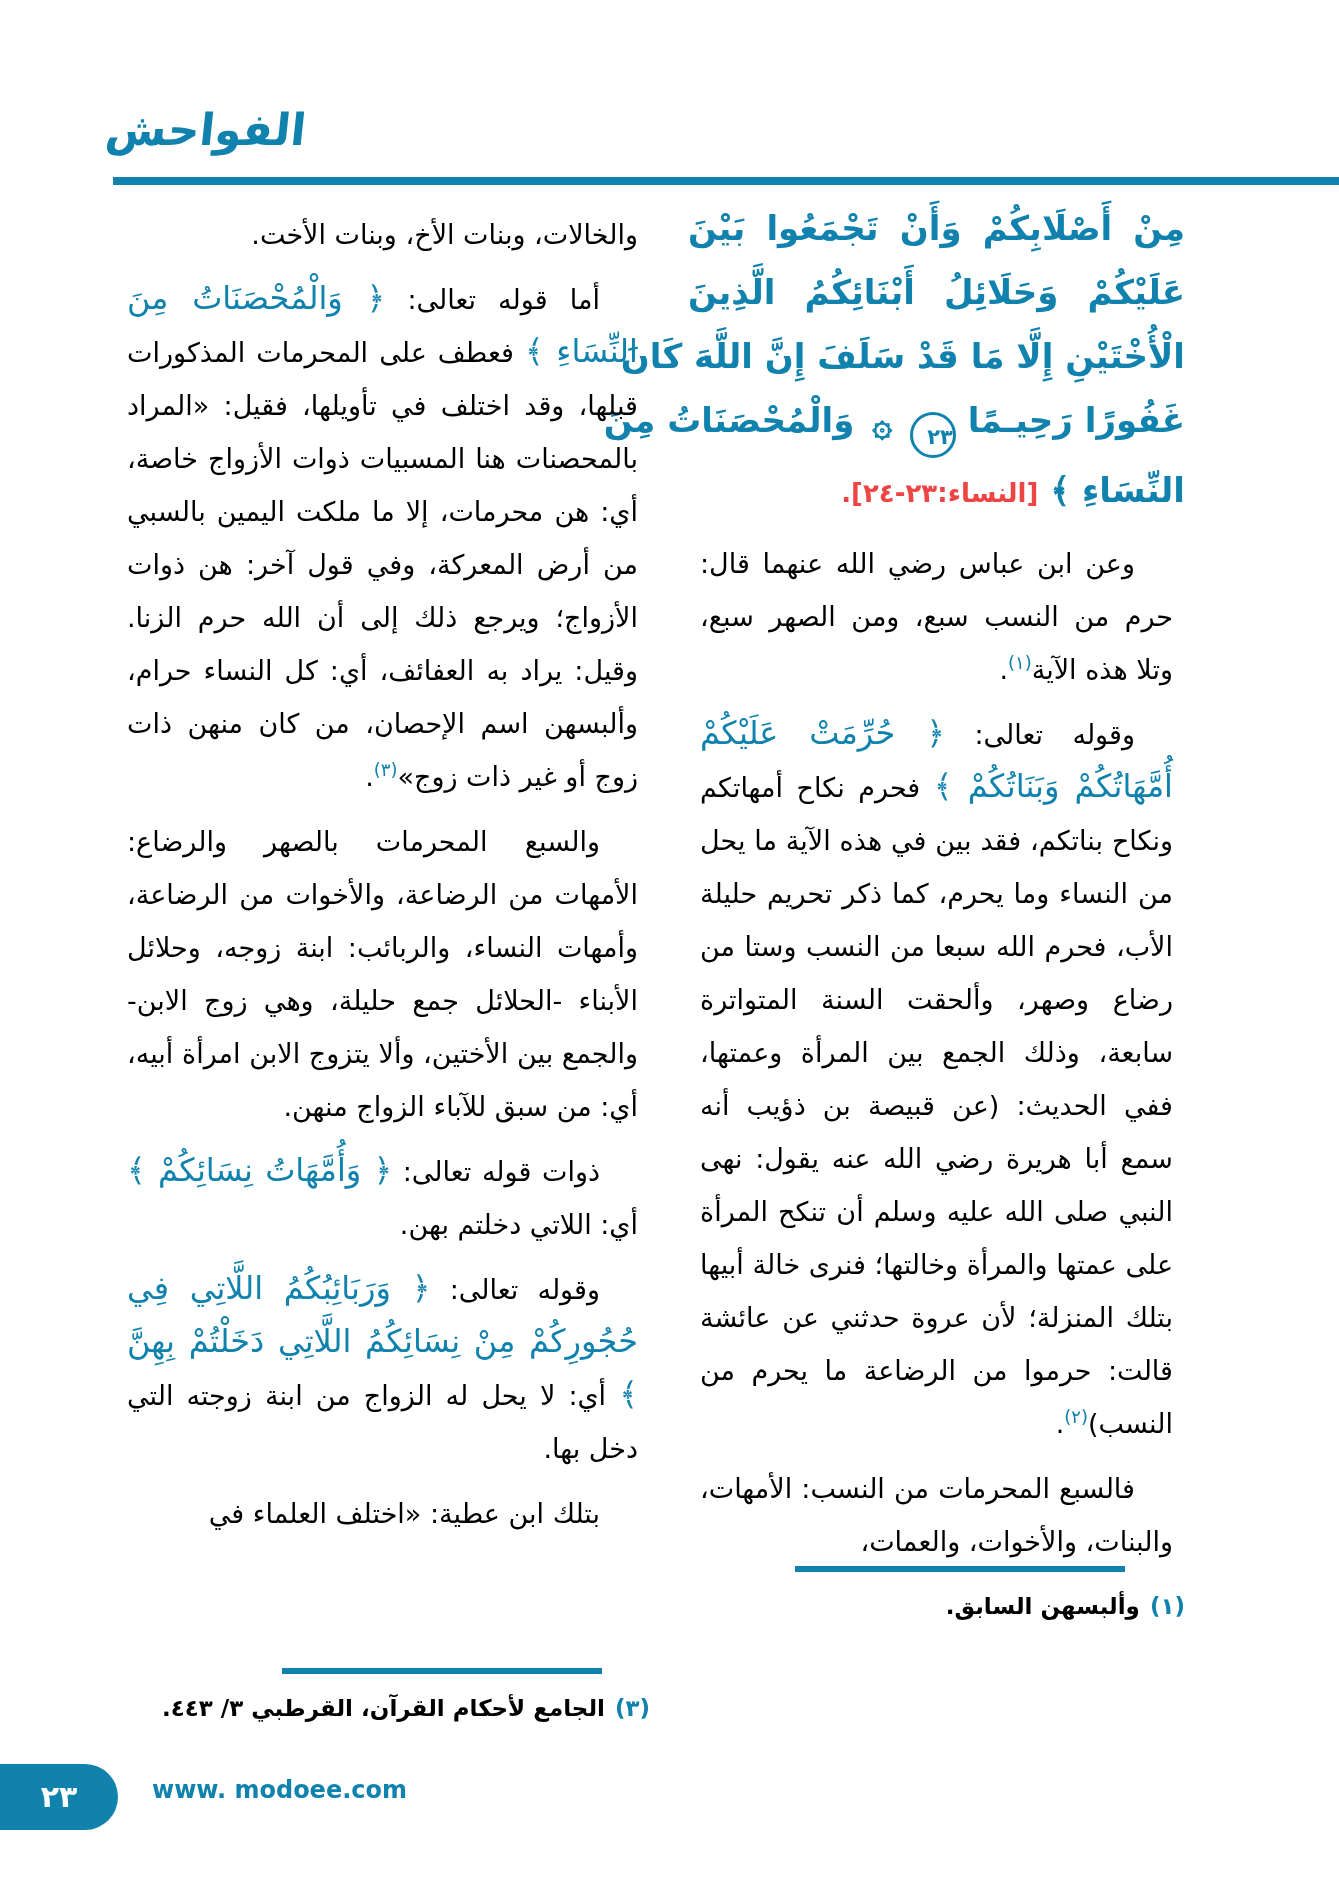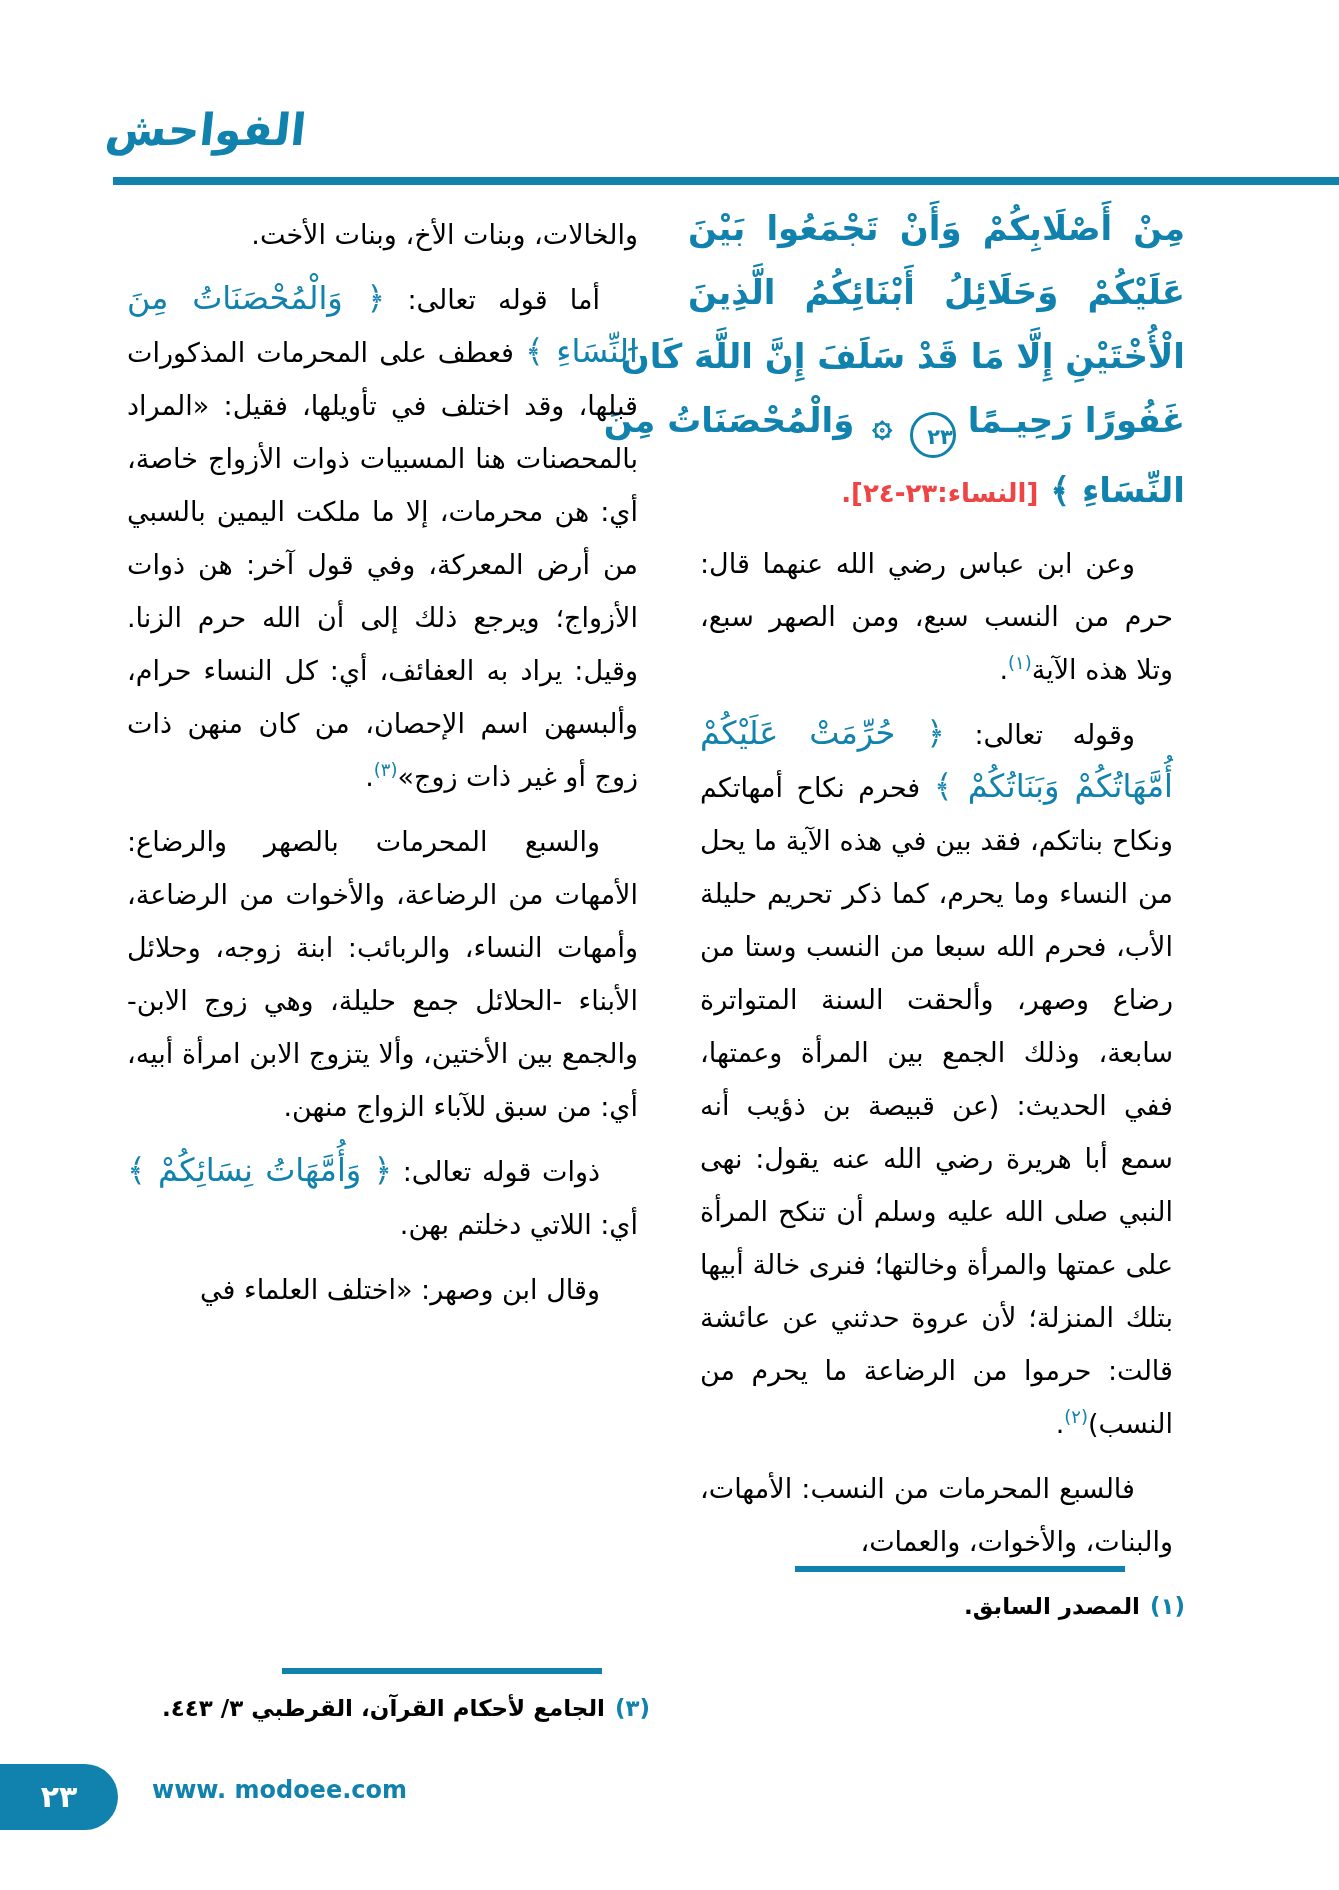--- a/index.html
+++ b/index.html
@@ -98,26 +98,27 @@
     <p class="para"><span>وعن ابن عباس رضي الله عنهما قال: حرم من النسب سبع، ومن الصهر سبع، وتلا هذه الآية</span><span class="f">(١)</span><span>.</span></p>
     <p class="para"><span>وقوله تعالى: </span><span class="q">﴿ حُرِّمَتْ عَلَيْكُمْ أُمَّهَاتُكُمْ وَبَنَاتُكُمْ ﴾</span><span> فحرم نكاح أمهاتكم ونكاح بناتكم، فقد بين في هذه الآية ما يحل من النساء وما يحرم، كما ذكر تحريم حليلة الأب، فحرم الله سبعا من النسب وستا من رضاع وصهر، وألحقت السنة المتواترة سابعة، وذلك الجمع بين المرأة وعمتها، ففي الحديث: (عن قبيصة بن ذؤيب أنه سمع أبا هريرة رضي الله عنه يقول: نهى النبي صلى الله عليه وسلم أن تنكح المرأة على عمتها والمرأة وخالتها؛ فنرى خالة أبيها بتلك المنزلة؛ لأن عروة حدثني عن عائشة قالت: حرموا من الرضاعة ما يحرم من النسب)</span><span class="f">(٢)</span><span>.</span></p>
     <p class="para"><span>فالسبع المحرمات من النسب: الأمهات، والبنات، والأخوات، والعمات،</span></p>
   </div>
 
   <div class="col col-left">
     <p class="para no-indent"><span>والخالات، وبنات الأخ، وبنات الأخت.</span></p>
     <p class="para"><span>أما قوله تعالى: </span><span class="q">﴿ وَالْمُحْصَنَاتُ مِنَ النِّسَاءِ ﴾</span><span> فعطف على المحرمات المذكورات قبلها، وقد اختلف في تأويلها، فقيل: «المراد بالمحصنات هنا المسبيات ذوات الأزواج خاصة، أي: هن محرمات، إلا ما ملكت اليمين بالسبي من أرض المعركة، وفي قول آخر: هن ذوات الأزواج؛ ويرجع ذلك إلى أن الله حرم الزنا. وقيل: يراد به العفائف، أي: كل النساء حرام، وألبسهن اسم الإحصان، من كان منهن ذات زوج أو غير ذات زوج»</span><span class="f">(٣)</span><span>.</span></p>
     <p class="para"><span>والسبع المحرمات بالصهر والرضاع: الأمهات من الرضاعة، والأخوات من الرضاعة، وأمهات النساء، والربائب: ابنة زوجه، وحلائل الأبناء -الحلائل جمع حليلة، وهي زوج الابن- والجمع بين الأختين، وألا يتزوج الابن امرأة أبيه، أي: من سبق للآباء الزواج منهن.</span></p>
     <p class="para"><span>ذوات قوله تعالى: </span><span class="q">﴿ وَأُمَّهَاتُ نِسَائِكُمْ ﴾</span><span> أي: اللاتي دخلتم بهن.</span></p>
-    <p class="para"><span>وقال ابن وصهر: «اختلف العلماء في</span></p>
+    <p class="para"><span>وقوله تعالى: </span><span class="q">﴿ وَرَبَائِبُكُمُ اللَّاتِي فِي حُجُورِكُمْ مِنْ نِسَائِكُمُ اللَّاتِي دَخَلْتُمْ بِهِنَّ ﴾</span><span> أي: لا يحل له الزواج من ابنة زوجته التي دخل بها.</span></p>
+    <p class="para"><span>بتلك ابن عطية: «اختلف العلماء في</span></p>
   </div>
 
   <div class="footnotes footnotes-right">
     <div class="fn-rule fn-rule-right"></div>
-    <div class="fn-item"><span class="fn-marker">(١)</span><span>المصدر السابق.</span></div>
+    <div class="fn-item"><span class="fn-marker">(١)</span><span>وألبسهن السابق.</span></div>
   </div>
 
   <div class="footnotes footnotes-left">
     <div class="fn-rule fn-rule-left"></div>
     <div class="fn-item"><span class="fn-marker">(٣)</span><span>الجامع لأحكام القرآن، القرطبي ٣/ ٤٤٣.</span></div>
   </div>
 
   <div class="page-pill"><span>٢٣</span></div>
   <div class="website">www. modoee.com</div>
 

